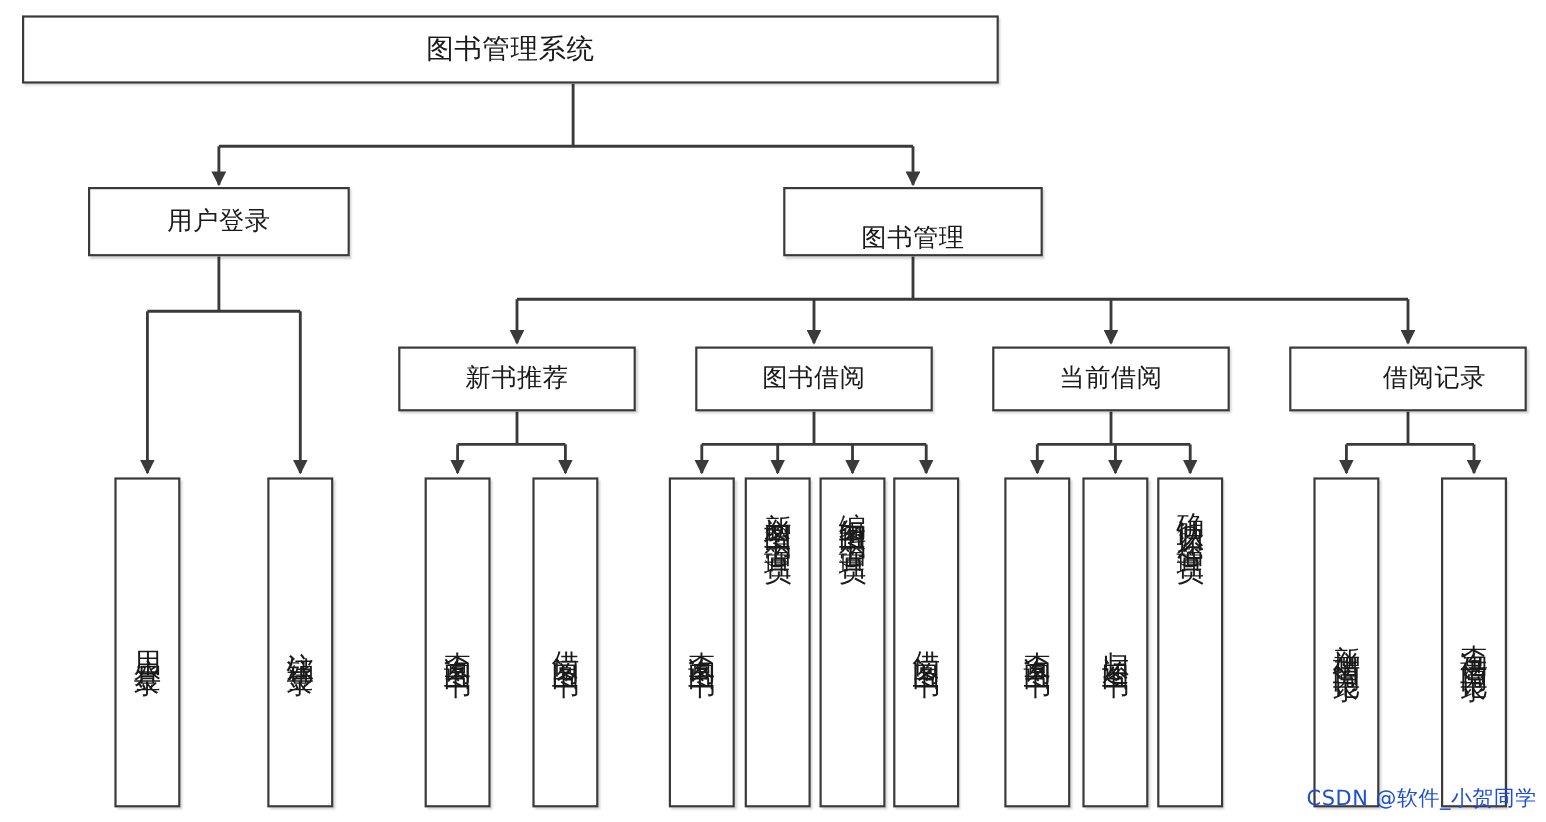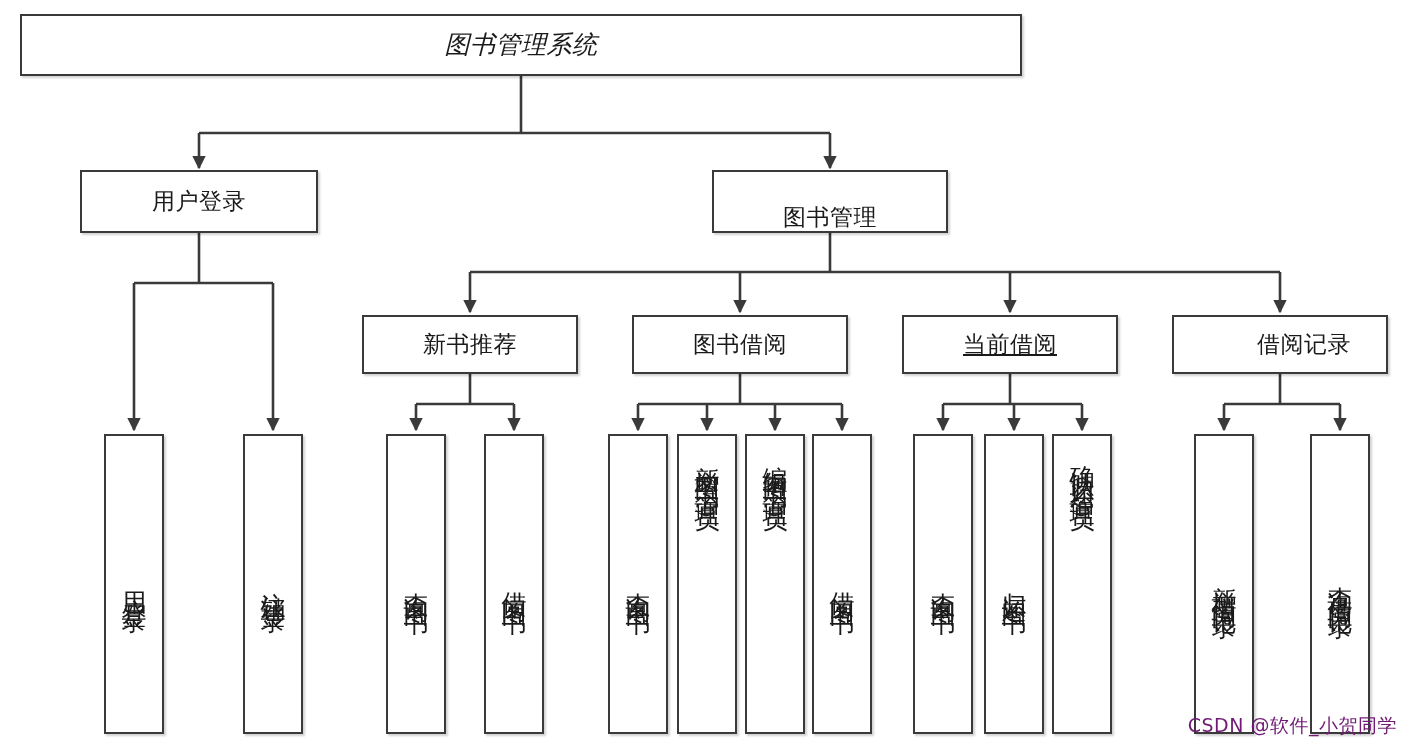--- a/index.html
+++ b/index.html
@@ -65,21 +65,21 @@
   }
   .node.vert.centered {
     align-items: center;
     padding-top: 0;
   }
   #watermark {
     position: absolute;
     right: 8px;
     bottom: 8px;
     font-size: 19px;
-    color: #701a75;
+    color: #1d4ed8;
     letter-spacing: 0.5px;
     z-index: 5;
     font-family: "DejaVu Sans", "Liberation Sans", sans-serif;
     white-space: nowrap;
   }
 </style>
 </head>
 <body>
 
 <div id="canvas">
@@ -127,41 +127,41 @@
       <path d="M 1014 404 L 1014 430" marker-end="url(#arrow)"></path>
       <path d="M 1082 404 L 1082 430" marker-end="url(#arrow)"></path>
 
       <path d="M 1280 374 L 1280 404"></path>
       <path d="M 1224 404 L 1340 404"></path>
       <path d="M 1224 404 L 1224 430" marker-end="url(#arrow)"></path>
       <path d="M 1340 404 L 1340 430" marker-end="url(#arrow)"></path>
     </g>
   </svg>
 
-  <div class="node horiz root" style="left:20px; top:14px; width:1002px; height:62px;font-style:italic;">
+  <div class="node horiz root" style="left:20px; top:14px; width:888px; height:62px;">
     <span class="label">图书管理系统</span>
   </div>
 
   <div class="node horiz" style="left:80px; top:170px; width:238px; height:63px;">
     <span class="label">用户登录</span>
   </div>
 
   <div class="node horiz" style="left:712px; top:170px; width:236px; height:63px;align-items:flex-end;">
     <span class="label">图书管理</span>
   </div>
 
   <div class="node horiz" style="left:632px; top:315px; width:216px; height:59px;">
     <span class="label">图书借阅</span>
   </div>
 
   <div class="node horiz" style="left:362px; top:315px; width:216px; height:59px;">
     <span class="label">新书推荐</span>
   </div>
 
-  <div class="node horiz" style="left:902px; top:315px; width:216px; height:59px;text-decoration:underline;">
+  <div class="node horiz" style="left:902px; top:315px; width:216px; height:59px;">
     <span class="label">当前借阅</span>
   </div>
 
   <div class="node horiz" style="left:1172px; top:315px; width:216px; height:59px;padding-left:48px;">
     <span class="label">借阅记录</span>
   </div>
 
   <div class="node vert centered" style="left:104px; top:434px; width:60px; height:300px;">
     <span class="label">用户登录</span>
   </div>

